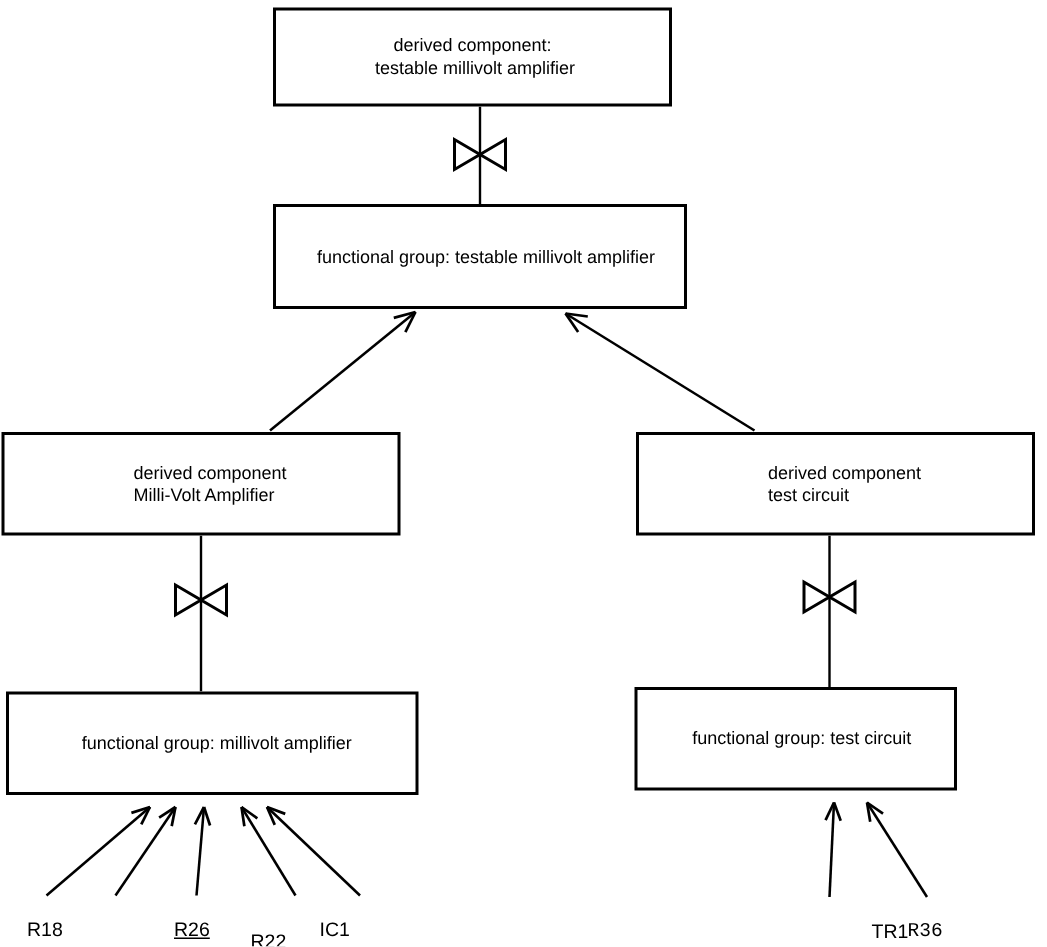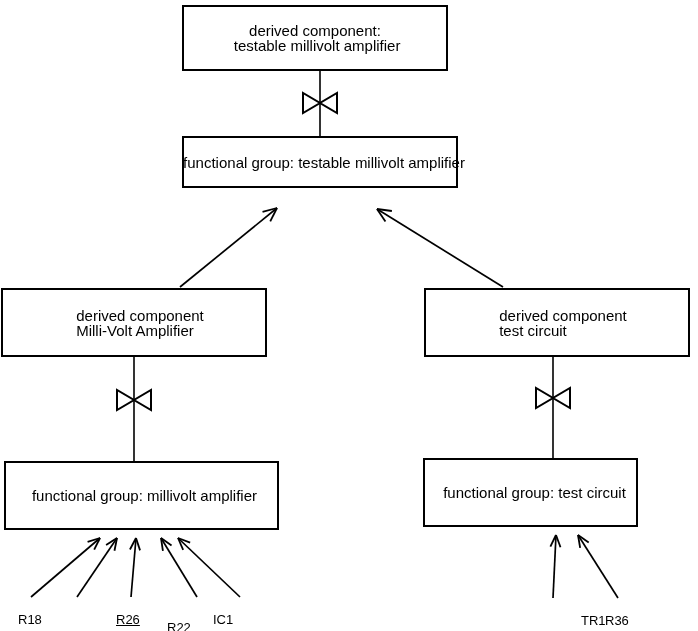--- a/index.html
+++ b/index.html
@@ -28,21 +28,21 @@
     position: absolute;
     box-sizing: border-box;
     border: 2px solid #000000;
     background: #ffffff;
     display: flex;
     align-items: center;
     justify-content: center;
   }
   .node-text {
     font-family: "Liberation Sans", sans-serif;
-    font-size: 15px;
+    font-size: 12px;
     line-height: 15px;
     color: #000000;
     white-space: pre;
     text-align: left;
   }
   .node-text.centered { text-align: center; }
   .leaf-label {
     position: absolute;
     font-family: "Liberation Sans", sans-serif;
     font-size: 13px;
@@ -140,21 +140,21 @@
           <line x1="578" y1="535" x2="580.1442750170534" y2="547.8219376324813" stroke="#000000" stroke-width="1.8"></line>
         </g>
       </g>
   </svg>
 
   <div id="node-layer">
       <div class="node-box" style="left: 182px; top: 5px; width: 266px; height: 66px;">
         <div class="node-text centered">derived component:
  testable millivolt amplifier</div>
       </div>
-      <div class="node-box" style="left: 182px; top: 136px; width: 276px; height: 52px; justify-content: center;">
+      <div class="node-box" style="left: 182px; top: 136px; width: 276px; height: 70px; justify-content: center;">
         <div class="node-text" style="margin-left: 8px;">functional group: testable millivolt amplifier</div>
       </div>
       <div class="node-box" style="left: 1px; top: 288px; width: 266px; height: 69px; justify-content: center;">
         <div class="node-text" style="margin-left: 12px;">derived component
 Milli-Volt Amplifier</div>
       </div>
       <div class="node-box" style="left: 424px; top: 288px; width: 266px; height: 69px; justify-content: center;">
         <div class="node-text" style="margin-left: 12px;">derived component
 test circuit</div>
       </div>
@@ -165,16 +165,16 @@
         <div class="node-text" style="margin-left: 8px;">functional group: test circuit</div>
       </div>
     </div>
   <div id="label-layer">
       <div class="leaf-label" style="left: 18px; top: 612px;">R18</div>
       <div class="leaf-label" style="left: 63px; top: 648px;">R30</div>
       <div class="leaf-label" style="left: 116px; top: 612px; text-decoration: underline;">R26</div>
       <div class="leaf-label" style="left: 167px; top: 620px;">R22</div>
       <div class="leaf-label" style="left: 213px; top: 612px;">IC1</div>
       <div class="leaf-label" style="left: 537px; top: 613px; margin-left: 44px;">TR1</div>
-      <div class="leaf-label" style="left: 605px; top: 613px;">R36</div>
+      <div class="leaf-label" style="left: 605px; top: 613px; font-family: Liberation Mono, monospace;">R36</div>
     </div>
 
 </div>
 
 </body></html>

